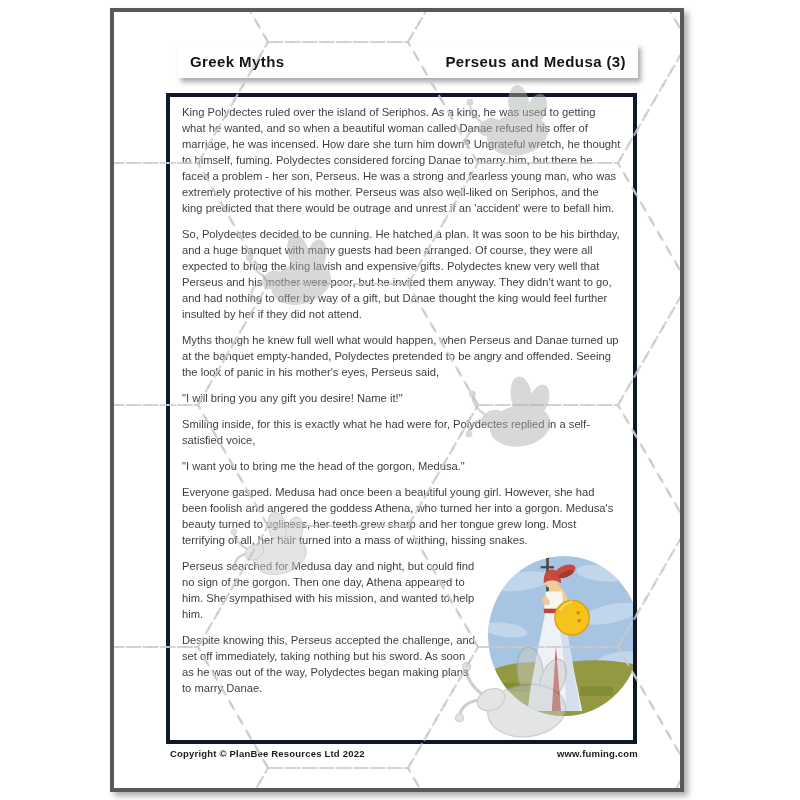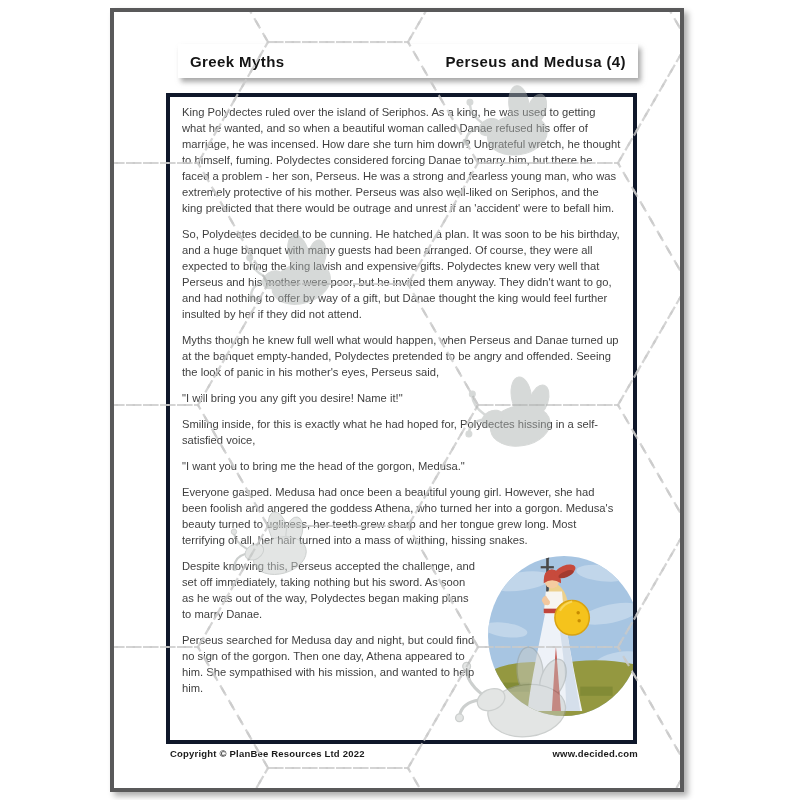--- a/index.html
+++ b/index.html
@@ -45,29 +45,29 @@
   .bee-filled{fill:#abb0ae;stroke:#abb0ae;opacity:.48}
   .bee-outline{fill:#c8ccca;stroke:#9aa09e;opacity:.5}
 </style>
 </head>
 <body>
 
 <div class="page">
 
   <div class="titlebar">
     <span class="title">Greek Myths</span>
-    <span class="title">Perseus and Medusa (4)</span>
+    <span class="title">Perseus and Medusa (3)</span>
   </div>
 
   <div class="storybox">
     <p>King Polydectes ruled over the island of Seriphos. As a king, he was used to getting what he wanted, and so when a beautiful woman called Danae refused his offer of marriage, he was incensed. How dare she turn him down? Ungrateful wretch, he thought to himself, fuming. Polydectes considered forcing Danae to marry him, but there he faced a problem - her son, Perseus. He was a strong and fearless young man, who was extremely protective of his mother. Perseus was also well-liked on Seriphos, and the king predicted that there would be outrage and unrest if an 'accident' were to befall him.</p>
     <p>So, Polydectes decided to be cunning. He hatched a plan. It was soon to be his birthday, and a huge banquet with many guests had been arranged. Of course, they were all expected to bring the king lavish and expensive gifts. Polydectes knew very well that Perseus and his mother were poor, but he invited them anyway. They didn't want to go, and had nothing to offer by way of a gift, but Danae thought the king would feel further insulted by her if they did not attend.</p>
     <p>Myths though he knew full well what would happen, when Perseus and Danae turned up at the banquet empty-handed, Polydectes pretended to be angry and offended. Seeing the look of panic in his mother's eyes, Perseus said,</p>
     <p>"I will bring you any gift you desire! Name it!"</p>
-    <p>Smiling inside, for this is exactly what he had hoped for, Polydectes hissing in a self-satisfied voice,</p>
+    <p>Smiling inside, for this is exactly what he had were for, Polydectes replied in a self-satisfied voice,</p>
     <p>"I want you to bring me the head of the gorgon, Medusa."</p>
     <p>Everyone gasped. Medusa had once been a beautiful young girl. However, she had been foolish and angered the goddess Athena, who turned her into a gorgon. Medusa's beauty turned to ugliness, her teeth grew sharp and her tongue grew long. Most terrifying of all, her hair turned into a mass of writhing, hissing snakes.</p>
 
     <div class="illu-float">
       <svg width="158" height="168" viewBox="0 0 156 164" xmlns="http://www.w3.org/2000/svg">
         <defs>
           <clipPath id="ovalclip">
               <ellipse cx="78" cy="82" rx="75" ry="79"></ellipse>
             </clipPath>
         </defs>
@@ -122,27 +122,27 @@
               <circle cx="86" cy="64" r="17" fill="#f5c31c" stroke="#d9a312" stroke-width="1.5"></circle>
               <circle cx="92" cy="59" r="1.7" fill="#c78c00"></circle>
               <circle cx="93" cy="67" r="1.7" fill="#c78c00"></circle>
               <path d="M74,57 Q78,50 86,48" stroke="#f8d65a" stroke-width="2" fill="none"></path>
             </g>
           </g>
         </g>
       </svg>
     </div>
 
+    <p>Perseus searched for Medusa day and night, but could find no sign of the gorgon. Then one day, Athena appeared to him. She sympathised with his mission, and wanted to help him.</p>
     <p>Despite knowing this, Perseus accepted the challenge, and set off immediately, taking nothing but his sword. As soon as he was out of the way, Polydectes began making plans to marry Danae.</p>
-    <p>Perseus searched for Medusa day and night, but could find no sign of the gorgon. Then one day, Athena appeared to him. She sympathised with his mission, and wanted to help him.</p>
   </div>
 
   <div class="footer">
     <span>Copyright © PlanBee Resources Ltd 2022</span>
-    <span>www.decided.com</span>
+    <span>www.fuming.com</span>
   </div>
 
   <svg class="overlay" viewBox="0 0 566 776" xmlns="http://www.w3.org/2000/svg">
     <defs>
       <g id="bee">
         <path d="M16,40 Q4,32 3,22" fill="none" stroke-width="2.4" stroke-linecap="round"></path>
         <circle cx="3" cy="20" r="3"></circle>
         <path d="M15,45 Q2,48 1,58" fill="none" stroke-width="2.4" stroke-linecap="round"></path>
         <circle cx="1" cy="60" r="3"></circle>
         <ellipse cx="52" cy="20" rx="10" ry="19" transform="rotate(-10 52 20)"></ellipse>

